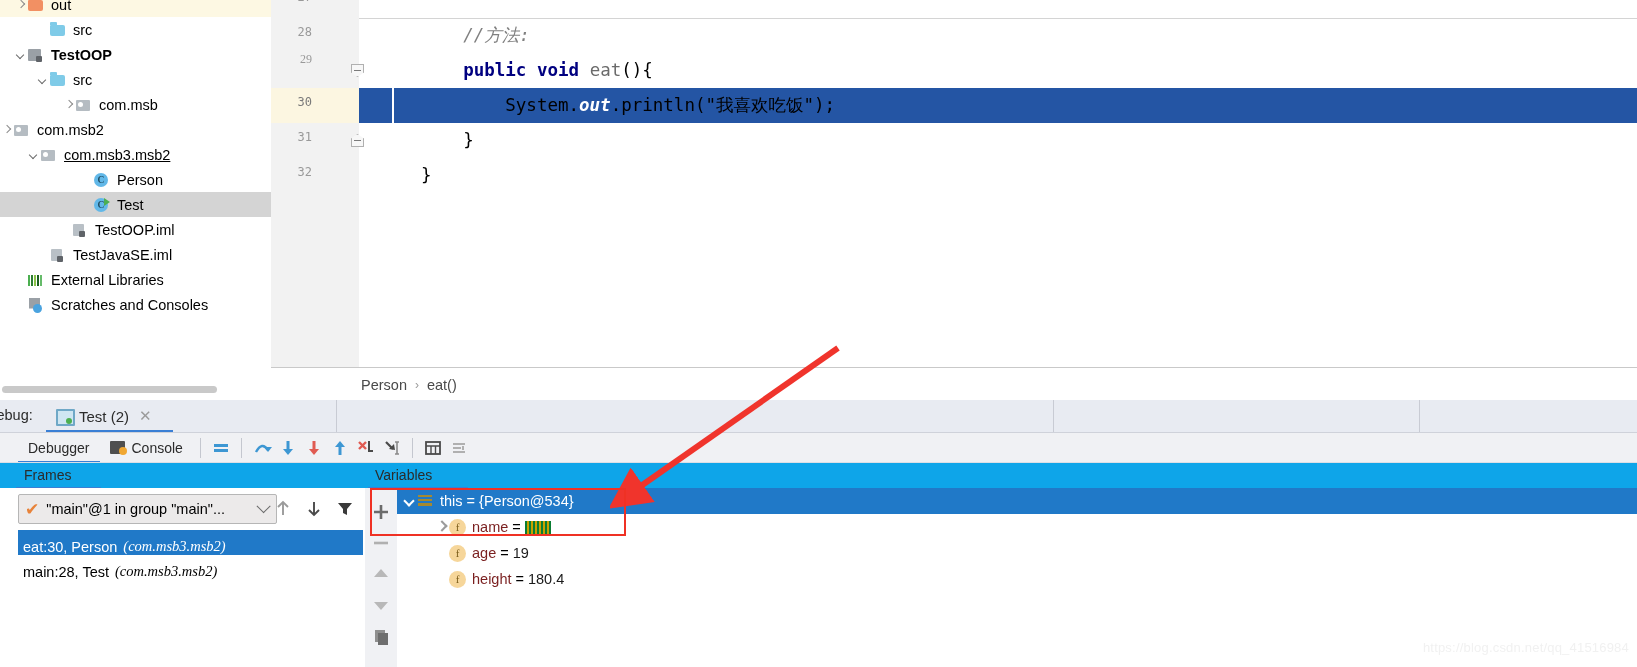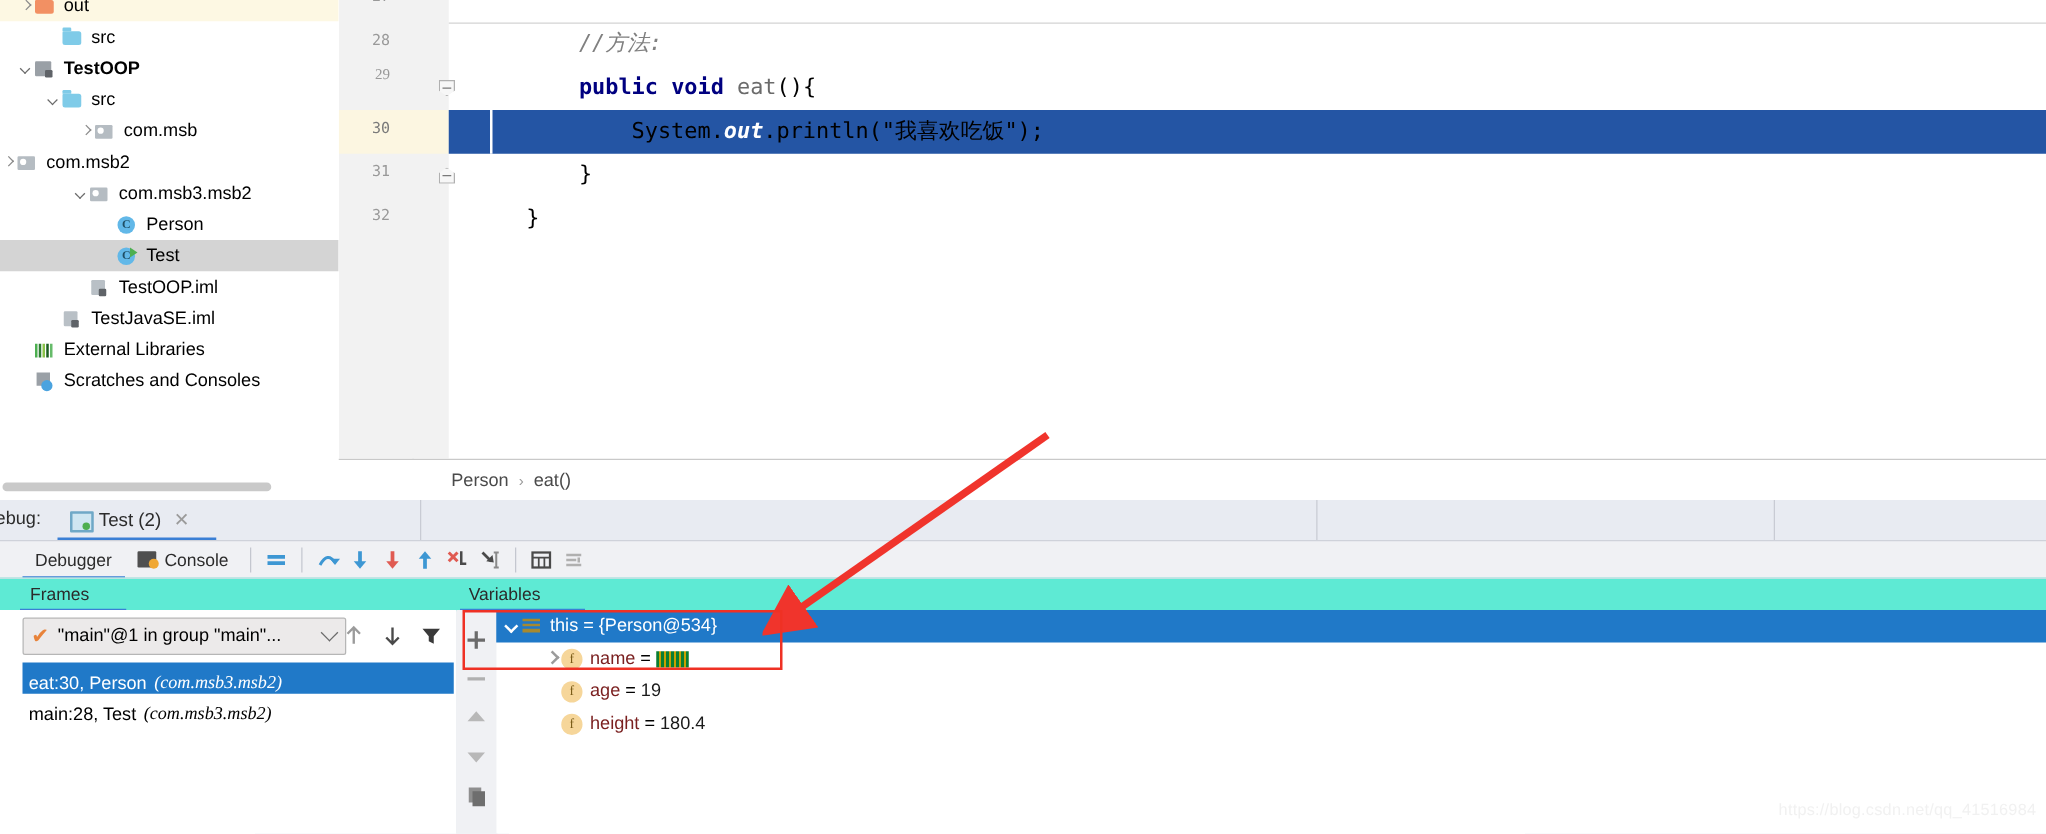--- a/index.html
+++ b/index.html
@@ -213,21 +213,21 @@
   }
   .consoleico::after{
     content:"";position:absolute;left:9px;top:6px;width:8px;height:8px;border-radius:50%;
     background:#f0a732;
   }
   .tb-sep{width:1px;height:20px;background:#c4c7cf;margin:0 7px;}
   .tb-ico{width:26px;height:26px;position:relative;display:inline-block;}
 
   
   #panes-header{
-    position:absolute;left:0;top:62px;right:0;height:26px;background:#5eead4;
+    position:absolute;left:0;top:62px;right:0;height:26px;background:#0ea5e9;
     border-top:1px solid #dcdfe6;
   }
   #frames-title{position:absolute;left:24px;top:4px;font-size:14px;color:#2b2b2b;}
   #frames-underline{position:absolute;left:16px;top:24px;width:85px;height:2px;background:#3a7fd5;}
   #vars-title{position:absolute;left:375px;top:4px;font-size:14px;color:#2b2b2b;}
   #vars-underline{position:absolute;left:368px;top:24px;width:100px;height:2px;background:#3a7fd5;}
 
   
   #frames-pane{
     position:absolute;left:0;top:88px;width:365px;bottom:0;background:#ffffff;
@@ -332,21 +332,21 @@
       <div class="tree-row" style="top: 92px; position: absolute; left: 0px; right: 0px; padding-left: 62px;">
         <span class="arrow r"></span>
         <span class="ico pkg"></span>
         <span class="tree-label">com.msb</span>
       </div>
       <div class="tree-row" style="top: 117px; position: absolute; left: 0px; right: 0px; ">
         <span class="arrow r"></span>
         <span class="ico pkg"></span>
         <span class="tree-label">com.msb2</span>
       </div>
-      <div class="tree-row" style="top: 142px; position: absolute; left: 0px; right: 0px; padding-left: 58px;">
+      <div class="tree-row" style="top: 142px; position: absolute; left: 0px; right: 0px; padding-left: 27px; text-decoration: underline;">
         <span class="arrow d"></span>
         <span class="ico pkg"></span>
         <span class="tree-label">com.msb3.msb2</span>
       </div>
       <div class="tree-row" style="top: 167px; position: absolute; left: 0px; right: 0px; padding-left: 80px;">
         <span class="arrow"></span>
         <span class="ico cls">
           <span class="circ">C</span>
         </span>
         <span class="tree-label">Person</span>

